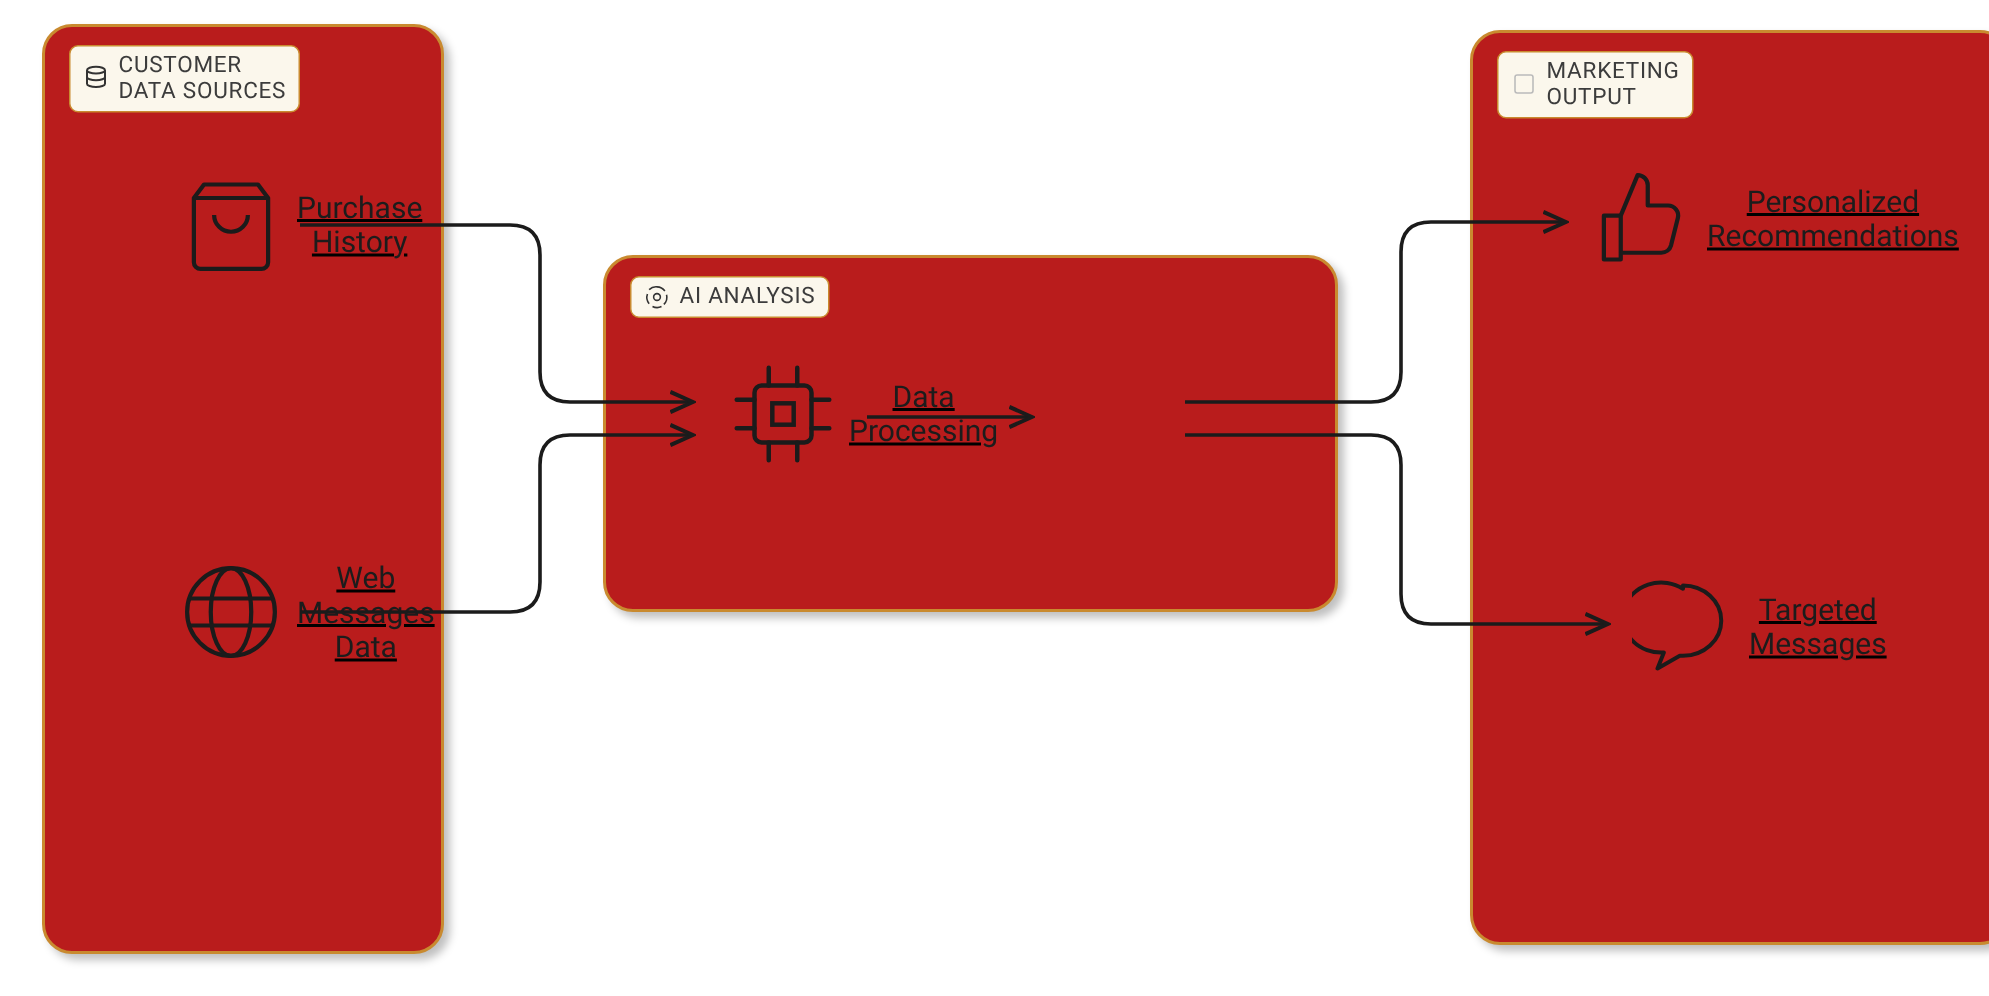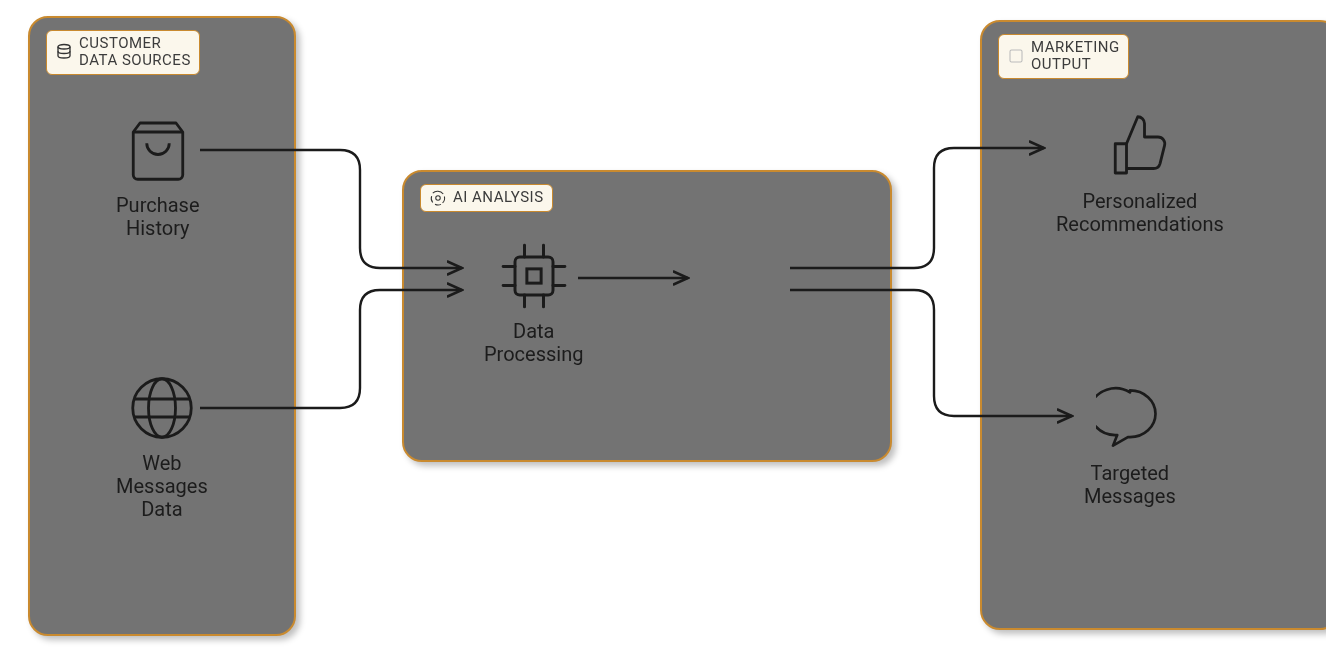--- a/index.html
+++ b/index.html
@@ -10,21 +10,21 @@
     font-family: -apple-system, "Segoe UI", Roboto, Helvetica, Arial, sans-serif;
     position: relative;
     overflow: hidden;
   }
   .canvas {
     position: absolute;
     inset: 0;
   }
   .group-box {
     position: absolute;
-    background: #737373;
+    background: #b91c1c;
     border: 2px solid #c98a2f;
     border-radius: 20px;
     box-shadow: 4px 4px 6px rgba(0,0,0,0.25);
   }
   .group-label {
     position: absolute;
     top: 12px;
     left: 16px;
     display: inline-flex;
     align-items: center;
@@ -37,24 +37,25 @@
     font-size: 15px;
     letter-spacing: 0.5px;
     line-height: 1.15;
     max-width: 200px;
   }
   .group-label .label-icon { flex: 0 0 18px; width:18px; height:18px; }
   .group-label span { display:inline-block; }
   .node {
     position: absolute;
     display: flex;
-    flex-direction: column;
+    flex-direction: row;
     align-items: center;
     gap: 6px;
     text-align: center;
+    text-decoration: underline;
   }
   .node .icon {
     width: 76px;
     height: 76px;
     display:flex; align-items:center; justify-content:center;
   }
   .node .caption {
     font-size: 20px;
     color: #1c1c1c;
     line-height: 1.15;
@@ -79,21 +80,21 @@
           <ellipse cx="12" cy="5" rx="8" ry="3"></ellipse>
           <path d="M4 5v6c0 1.66 3.58 3 8 3s8-1.34 8-3V5"></path>
           <path d="M4 11v6c0 1.66 3.58 3 8 3s8-1.34 8-3v-6"></path>
         </svg>
       </span>
       <span style="white-space:pre-line;">CUSTOMER
 DATA SOURCES</span>
     </div>
   </div>
 
-  <div class="group-box" style="left:402px; top:170px; width:490px; height:292px;">
+  <div class="group-box" style="left:402px; top:170px; width:490px; height:238px;">
     <div class="group-label">
       <span class="label-icon">
         <svg viewBox="0 0 24 24" width="18" height="18" fill="none" stroke="#333" stroke-width="1.4">
           <circle cx="12" cy="12" r="3"></circle>
           <path d="M12 3a9 9 0 0 1 7 3.6"></path>
           <path d="M20.5 10a9 9 0 0 1-2.4 8.6"></path>
           <path d="M16 20.5a9 9 0 0 1-8-.1"></path>
           <path d="M5 18a9 9 0 0 1-1.5-8.6"></path>
           <path d="M5 5.4A9 9 0 0 1 12 3"></path>
         </svg>

